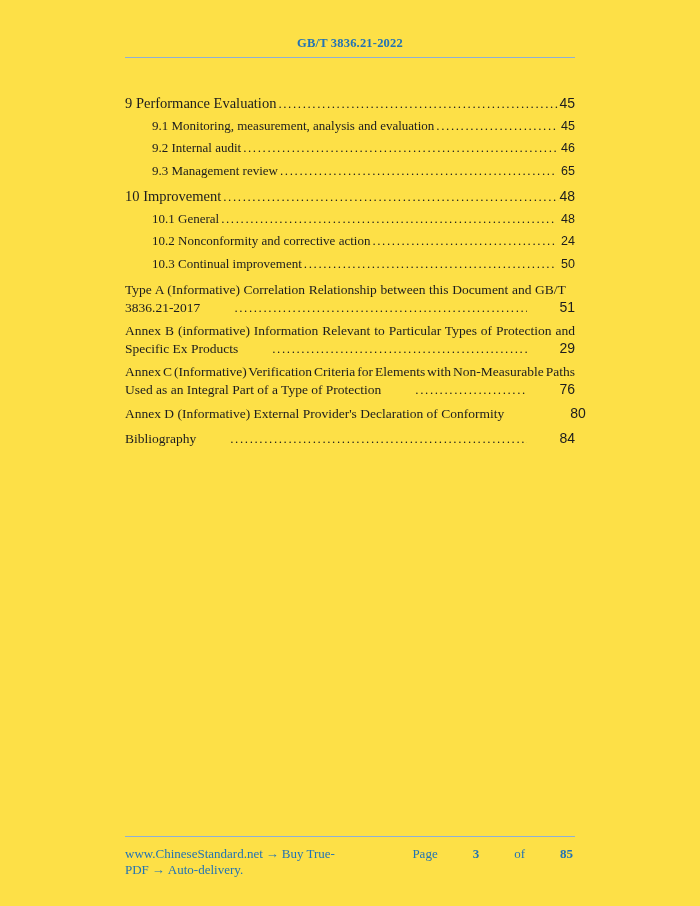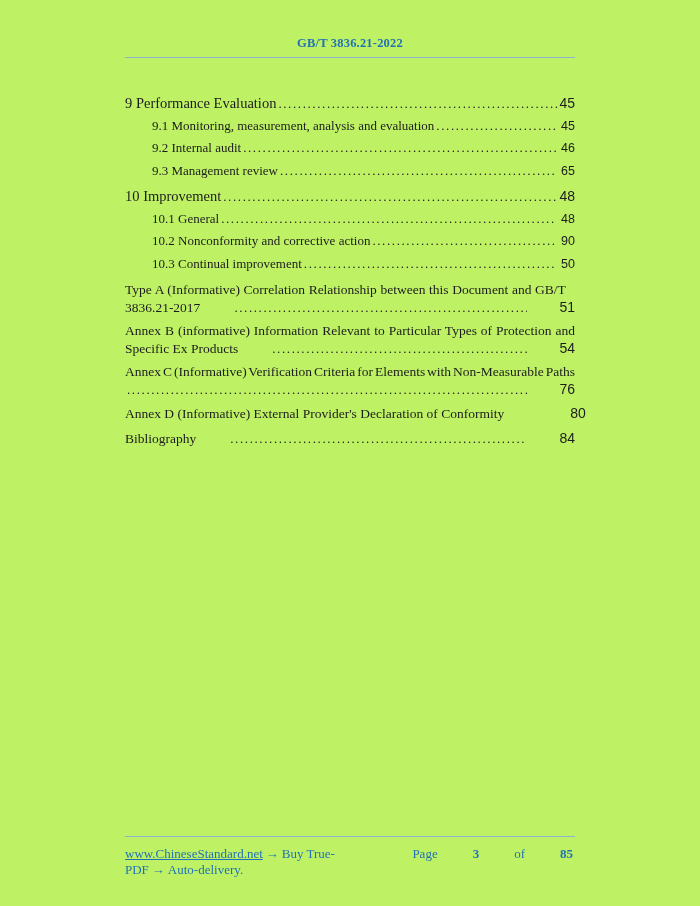--- a/index.html
+++ b/index.html
@@ -9,21 +9,21 @@
   }
   html,body{margin:0;padding:0;}
   body{
     width:700px;height:906px;
     background:#ffffff;
     font-family:"Liberation Serif", serif;
     color:var(--ink);
     position:relative;
     overflow:hidden;
   }
-  .page{position:absolute;inset:0;background:#bef264;}
+  .page{position:absolute;inset:0;background:#fde047;}
 
   
   .header-title{
     position:absolute;top:36px;left:125px;width:450px;
     text-align:center;color:var(--blue);
     font-size:12.5px;font-weight:bold;letter-spacing:.2px;
   }
   .header-rule{
     position:absolute;top:57px;left:125px;width:450px;
     border-top:1px solid var(--rule);
@@ -51,21 +51,21 @@
   .toc-annex .toc-line{line-height:16.5px;gap:32px;}
   .fit-line{white-space:nowrap;line-height:16.5px;overflow:hidden;}
 
   
   .footer{position:absolute;top:836px;left:125px;width:450px;}
   .footer-rule{border-top:1px solid var(--rule);}
   .footer-row{
     display:flex;justify-content:space-between;align-items:baseline;
     margin-top:9px;font-size:13px;color:var(--blue);
   }
-  .footer-left a{color:var(--blue);text-decoration:underline;cursor:pointer;}
+  .footer-left a{color:var(--blue);cursor:pointer;}
   .footer-left .sep{padding:0 3px;}
   .page-ind span{padding:0 1px;margin-left:32px;}
   .page-ind .num{font-weight:bold;padding:0 2px;}
 </style>
 </head>
 <body>
 
 <div class="page">
 
   <div class="header-title">GB/T 3836.21-2022</div>
@@ -98,46 +98,47 @@
         <span class="pg">48</span>
       </div>
       <div class="toc-line row-sub">
         <span class="toc-title">10.1 General</span>
         <span class="dots">............................................................................................................................................................................................................................</span>
         <span class="pg">48</span>
       </div>
       <div class="toc-line row-sub">
         <span class="toc-title">10.2 Nonconformity and corrective action</span>
         <span class="dots">............................................................................................................................................................................................................................</span>
-        <span class="pg">90</span>
+        <span class="pg">24</span>
       </div>
       <div class="toc-line row-sub">
         <span class="toc-title">10.3 Continual improvement</span>
         <span class="dots">............................................................................................................................................................................................................................</span>
         <span class="pg">50</span>
       </div>
       <div class="toc-annex">
         <div class="fit-line" style="word-spacing: 0.21875px;"><span style="white-space: nowrap;">Type A (Informative) Correlation Relationship between this Document and GB/T</span></div>
         <div class="toc-line annex-last">
           <span class="toc-title">3836.21-2017</span>
           <span class="dots">............................................................................................................................................................................................................................</span>
           <span class="pg">51</span>
         </div>
       </div>
       <div class="toc-annex">
         <div class="fit-line" style="word-spacing: 0.579688px;"><span style="white-space: nowrap;">Annex B (informative) Information Relevant to Particular Types of Protection and</span></div>
         <div class="toc-line annex-last">
           <span class="toc-title">Specific Ex Products</span>
           <span class="dots">............................................................................................................................................................................................................................</span>
-          <span class="pg">54</span>
+          <span class="pg">29</span>
         </div>
       </div>
       <div class="toc-annex">
         <div class="fit-line" style="word-spacing: -1.41667px;"><span style="white-space: nowrap;">Annex C (Informative) Verification Criteria for Elements with Non-Measurable Paths</span></div>
         <div class="toc-line annex-last">
+          <span class="toc-title">Used as an Integral Part of a Type of Protection</span>
           <span class="dots">............................................................................................................................................................................................................................</span>
           <span class="pg">76</span>
         </div>
       </div>
       <div class="toc-annex">
         <div class="toc-line annex-last">
           <span class="toc-title">Annex D (Informative) External Provider's Declaration of Conformity </span>
           <span class="dots">............................................................................................................................................................................................................................</span>
           <span class="pg">80</span>
         </div>

